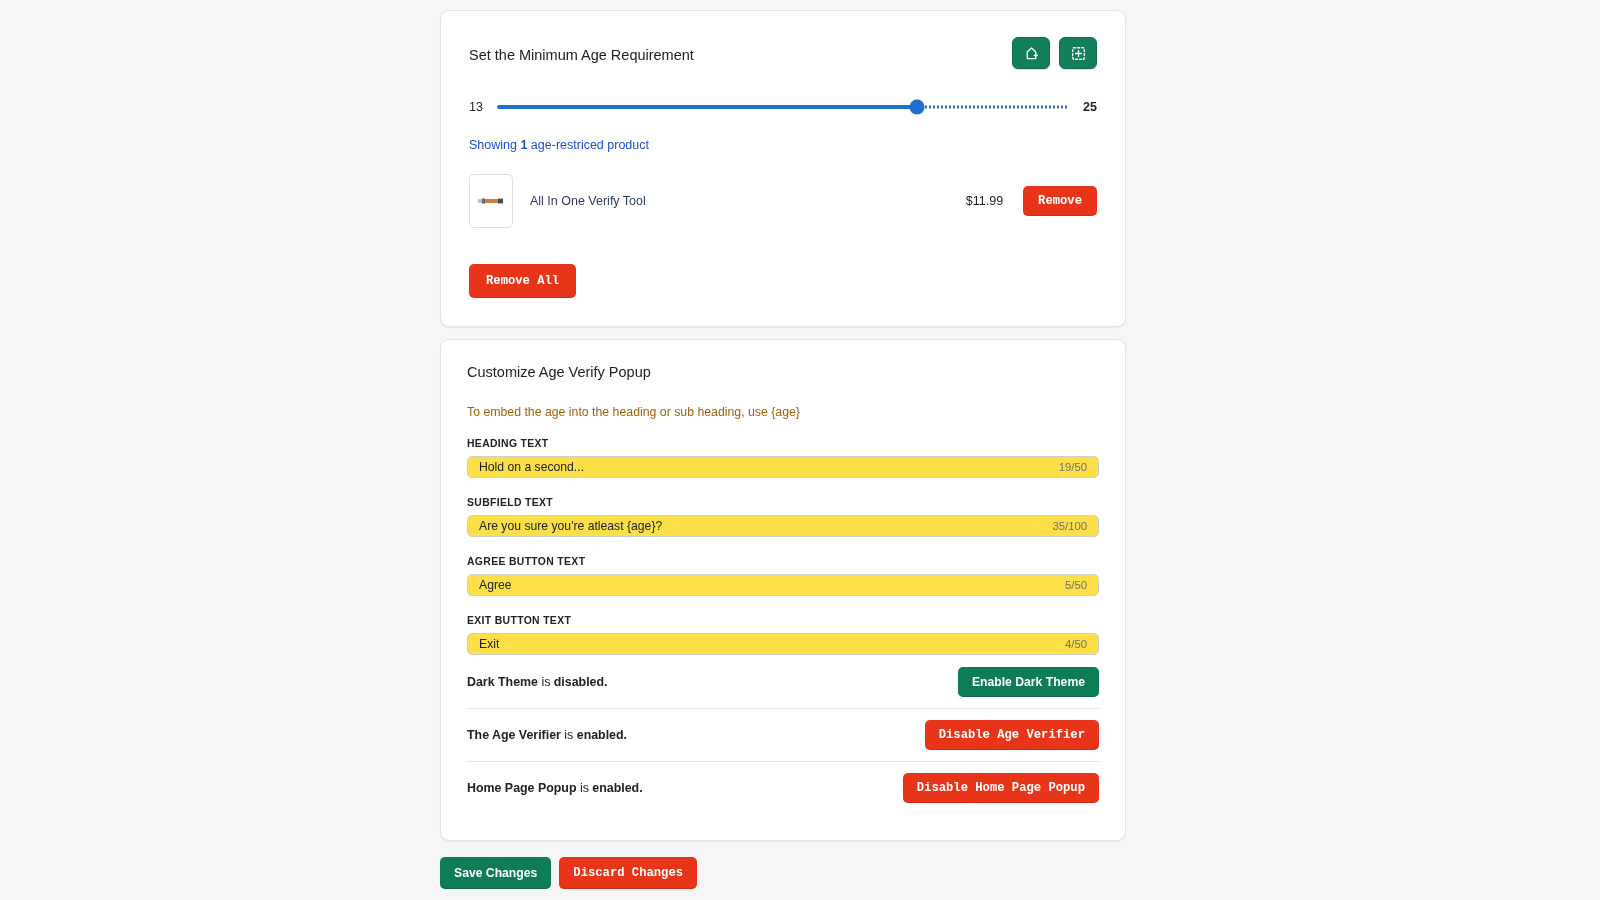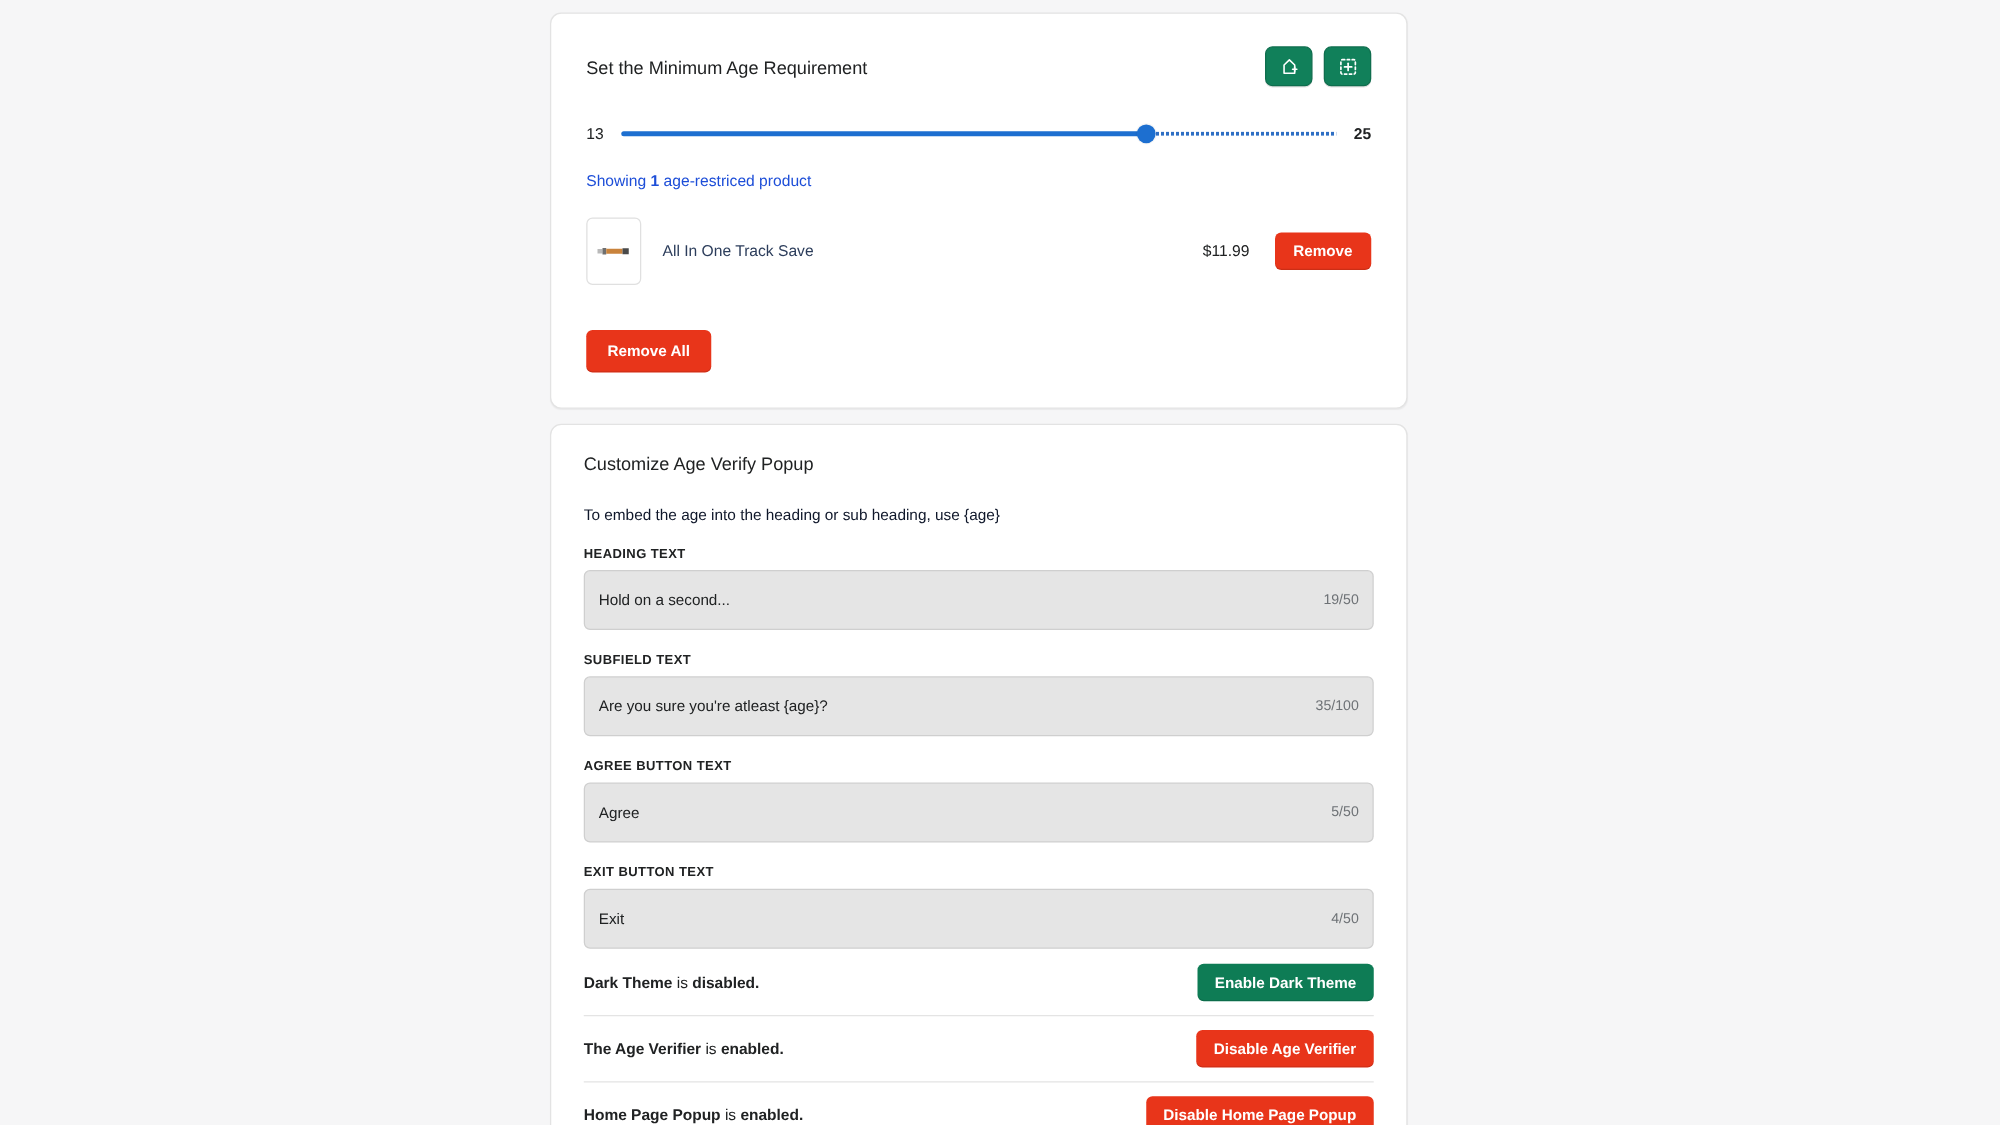--- a/index.html
+++ b/index.html
@@ -151,20 +151,21 @@
     font-weight: 700;
     color: #fff;
     cursor: pointer;
     font-family: "Liberation Sans", sans-serif;
     line-height: 1;
     white-space: nowrap;
   }
   .btn-red {
     background: #e8351a;
     box-shadow: inset 0 -1px 0 rgba(0,0,0,0.12);
+    font-family: Liberation Mono, monospace;
   }
   .btn-green {
     background: #0e7c55;
     box-shadow: inset 0 -1px 0 rgba(0,0,0,0.12);
   }
   .btn-remove { padding: 9px 15px; }
   .btn-remove-all {
     padding: 11px 17px;
     margin-top: 36px;
     text-align: center;
@@ -177,37 +178,37 @@
   }
   .popup-title {
     font-size: 14.5px;
     color: #202223;
     font-weight: 400;
     margin: 0;
   }
   .popup-sub {
     margin-top: 25px;
     font-size: 12.3px;
-    color: #0f172a;
+    color: #a16207;
   }
   .field { margin-top: 19px; }
   .field-label {
     font-size: 10.4px;
     font-weight: 700;
     letter-spacing: 0.35px;
     color: #202223;
     text-transform: uppercase;
     display: block;
     margin-bottom: 7px;
   }
   .field-box {
-    height: 48px;
+    height: 22px;
     border: 1px solid #cfcfcf;
     border-radius: 5px;
-    background: #e5e5e5;
+    background: #fde047;
     display: flex;
     align-items: center;
     padding: 0 11px;
     cursor: text;
   }
   .field-value {
     flex: 1 1 auto;
     font-size: 12.2px;
     color: #202223;
     border: none;
@@ -297,21 +298,21 @@
       
       <div class="product-row">
         <div class="thumb">
           <svg width="30" height="10" viewBox="0 0 30 10">
             <rect x="2" y="3.2" width="4" height="3.6" fill="#b9b9b9"></rect>
             <rect x="6" y="2.4" width="3" height="5.2" fill="#6f6f6f"></rect>
             <rect x="9" y="3" width="13" height="4" fill="#c9833c"></rect>
             <rect x="22" y="2.6" width="5" height="4.8" fill="#4a4a4a"></rect>
           </svg>
         </div>
-        <div class="product-name">All In One Track Save</div>
+        <div class="product-name">All In One Verify Tool</div>
         <div class="price">$11.99</div>
         <button class="btn btn-red btn-remove">Remove</button>
       </div>
 
       <button class="btn btn-red btn-remove-all">Remove All</button>
     </section>
 
     <section class="card card-popup">
       <h2 class="popup-title">Customize Age Verify Popup</h2>
       <div class="popup-sub">To embed the age into the heading or sub heading, use {age}</div>

